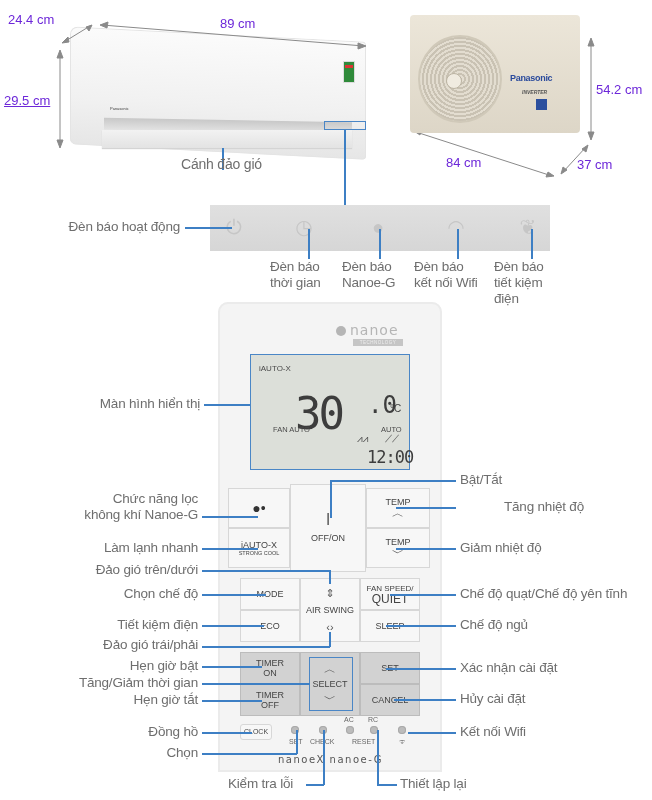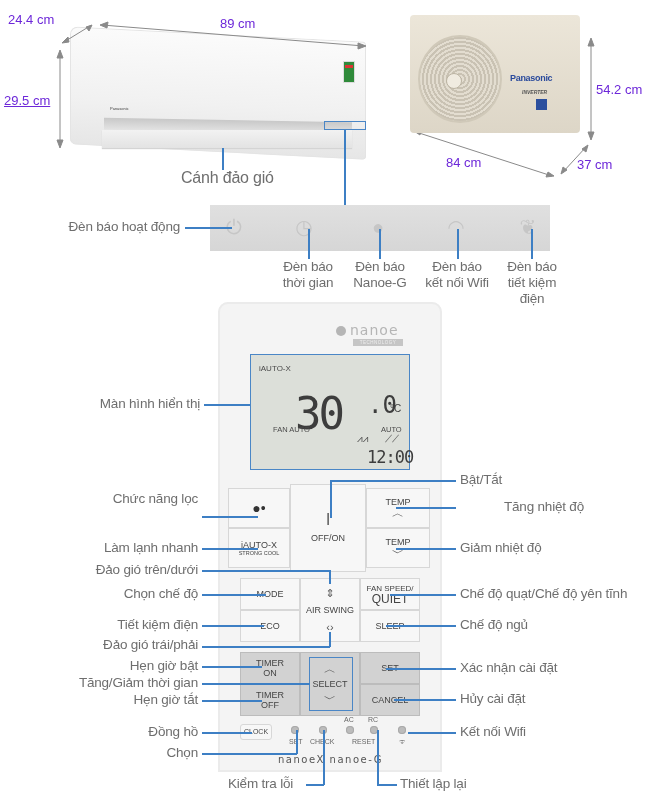--- a/index.html
+++ b/index.html
@@ -1,21 +1,21 @@
 <!DOCTYPE html>
 <html><head>
 <meta charset="utf-8">
 <style>
   * { box-sizing: border-box; margin: 0; padding: 0; }
   html, body { width: 652px; height: 800px; background: #ffffff; overflow: hidden; }
   body { position: relative; font-family: "Liberation Sans", "DejaVu Sans", sans-serif; color: #6b6b6b; }
   .abs { position: absolute; }
   .lbl { position: absolute; font-size: 13.5px; color: #6e6e6e; white-space: nowrap; line-height: 16px; letter-spacing: -0.2px; }
   .lbl.r { text-align: right; }
-  .lbl.c { text-align: center; }
+  .lbl.c { }
   .dim { position: absolute; font-size: 13px; color: #6d28d9; white-space: nowrap; }
   .line { position: absolute; background: #3d7fc4; }
   .hl { height: 1.5px; }
   .vl { width: 1.5px; }
 
   
   .indoor { left: 68px; top: 34px; width: 300px; height: 118px; }
   .indoor-body { position:absolute; left: 2px; top: 0; width: 296px; height: 118px;
     background: linear-gradient(180deg,#fbfbfb 0%,#f1f1f1 60%,#e6e6e6 100%);
     border-radius: 8px 4px 4px 6px; box-shadow: inset 0 0 0 1px #e4e4e4; transform: skewY(3deg); }
@@ -95,21 +95,21 @@
       <polygon points="591,140 588,132 594,132"></polygon>
     <line x1="563" y1="172" x2="586" y2="147"></line>
       <polygon points="561,174 563,167 567,170"></polygon>
       <polygon points="588,145 586,152 582,149"></polygon>
   </g>
 </svg>
 <div class="dim" style="left:8px;top:12px;">24.4 cm</div>
 <div class="dim" style="left:220px;top:16px;">89 cm</div>
 <div class="dim" style="left:4px;top:93px;text-decoration:underline;">29.5 cm</div>
 <div class="vl line" style="left:222px;top:148px;height:22px;"></div>
-<div class="lbl" style="left:181px;top:170px;font-size:16px;">Cánh đảo gió</div>
+<div class="lbl" style="left:181px;top:156px;font-size:14px;">Cánh đảo gió</div>
 <div class="vl line" style="left:344px;top:130px;height:76px;"></div>
 
 <div class="abs outdoor">
   <div class="outdoor-body"></div>
   <div class="fan-grill"></div>
   <div class="fan-hub"></div>
   <div class="pana-logo">Panasonic</div>
   <div class="inverter-logo">INVERTER</div>
   <div class="blue-badge"></div>
 </div>
@@ -240,20 +240,21 @@
   <div class="tiny" style="left:181px;top:435px;">ᯤ</div>
 
   <div class="bottom-brand">nanoeX  nanoe-G</div>
 </div>
 
 <div class="lbl r" style="left:20px;top:396px;width:180px;">Màn hình hiển thị</div>
 <div class="hl line" style="left:204px;top:404px;width:46px;"></div>
 
 <div class="lbl r" style="left:20px;top:491px;width:178px;">
   <div>Chức năng lọc</div>
+  <div>không khí Nanoe-G</div>
 </div>
 <div class="hl line" style="left:202px;top:516px;width:56px;"></div>
 
 <div class="lbl r" style="left:20px;top:540px;width:178px;">Làm lạnh nhanh</div>
 <div class="hl line" style="left:202px;top:548px;width:56px;"></div>
 
 <div class="lbl r" style="left:20px;top:562px;width:178px;">Đảo gió trên/dưới</div>
 <div class="hl line" style="left:202px;top:570px;width:128px;"></div>
 <div class="vl line" style="left:329px;top:570px;height:14px;"></div>
 

